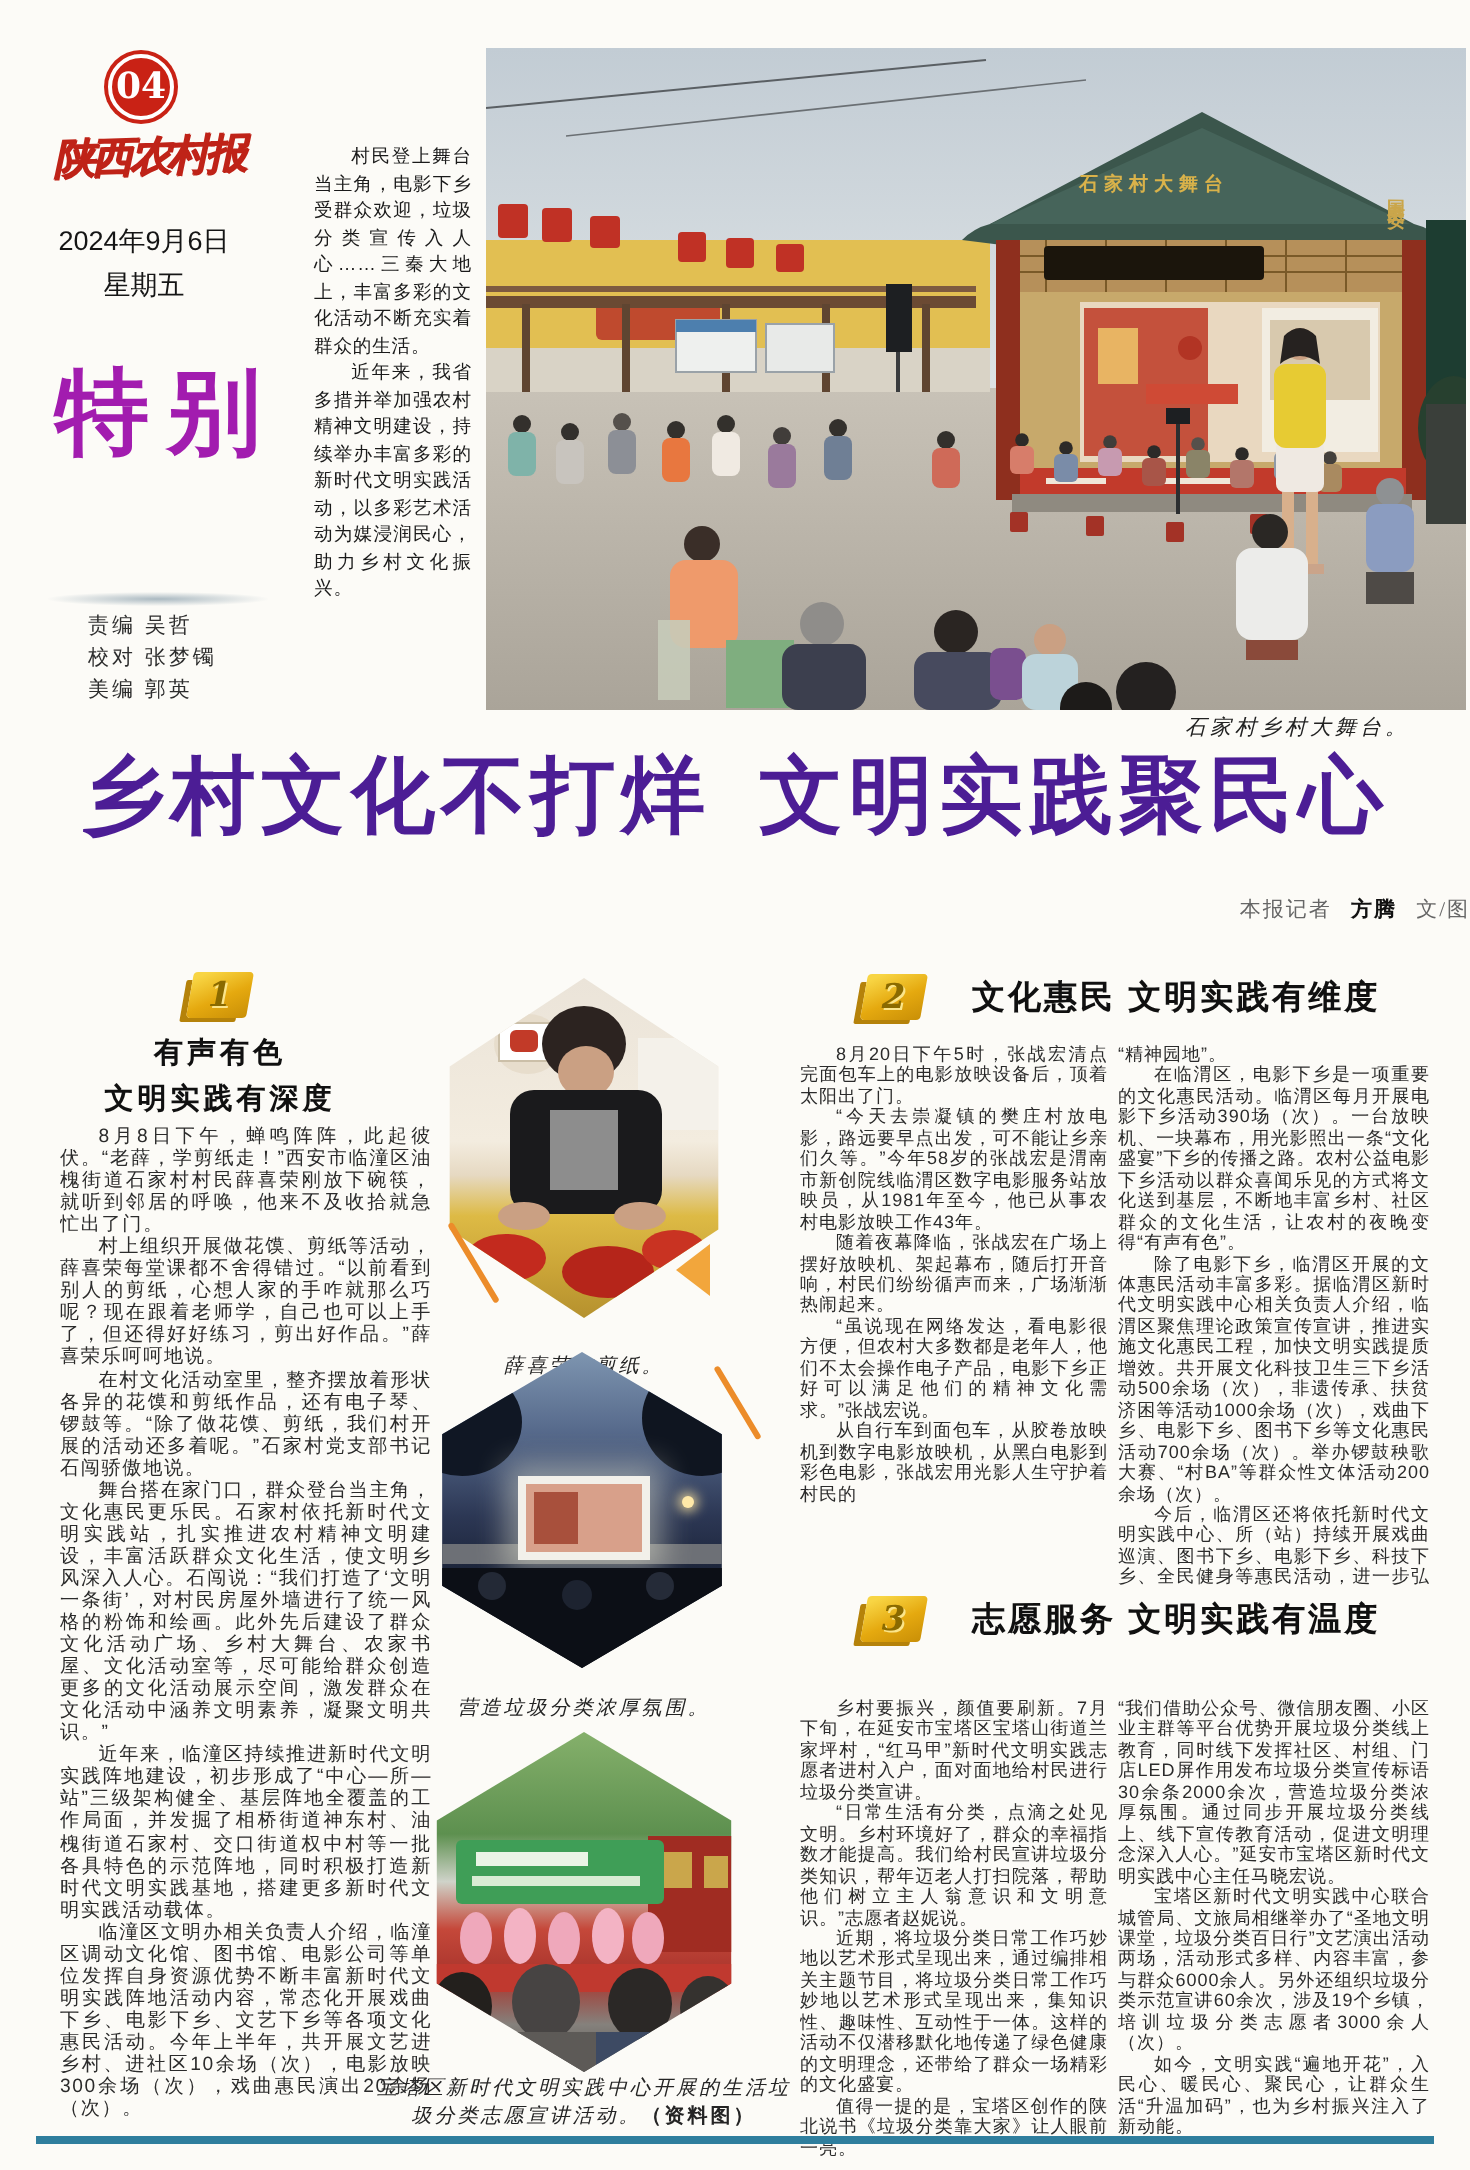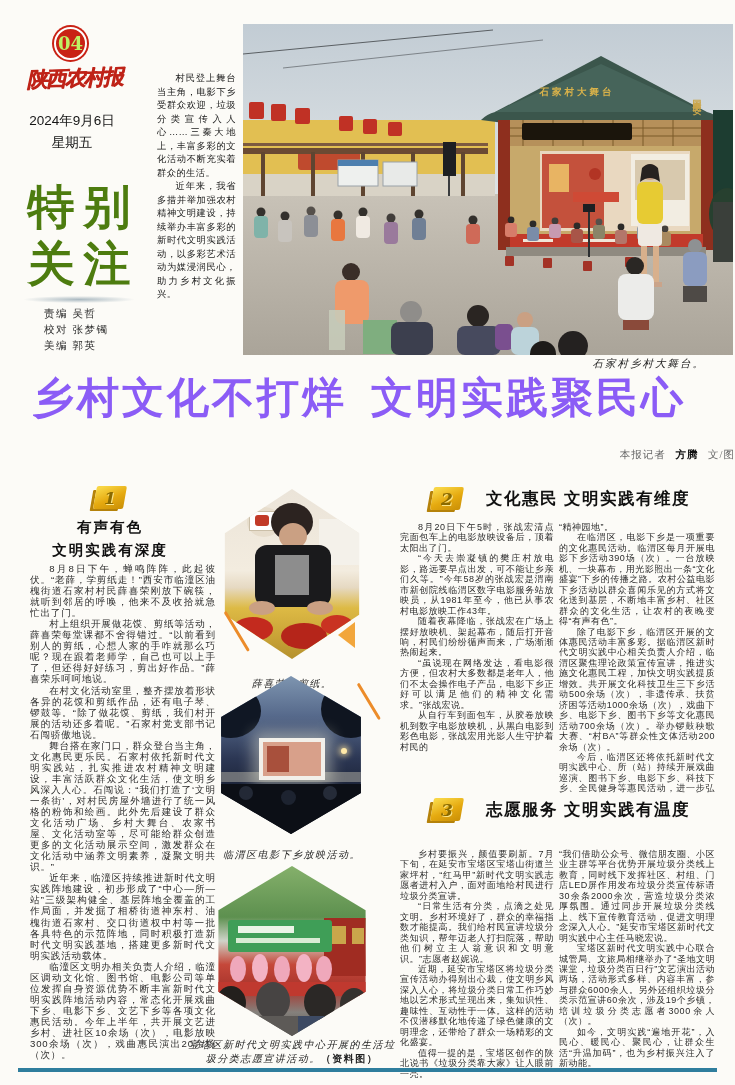--- a/index.html
+++ b/index.html
@@ -4,50 +4,50 @@
 <style>
   html,body{margin:0;padding:0;background:#e8e6e0;}
   #page{position:relative;width:735px;height:1085px;margin:0 auto;background:#fcfbf7;
         font-family:"Liberation Sans",sans-serif;overflow:hidden;}
   #page *{box-sizing:border-box;}
   .abs{position:absolute;}
 
   
   .page-badge{left:54px;top:27px;width:33px;height:33px;border-radius:50%;
     background:#c92215;border:2px solid #fff;box-shadow:0 0 0 2px #c92215;
-    color:#bef264;font-weight:bold;font-size:18px;display:flex;align-items:center;justify-content:center;
+    color:#ffffff;font-weight:bold;font-size:18px;display:flex;align-items:center;justify-content:center;
     font-family:"DejaVu Serif",serif;}
   .paper-name{left:20px;top:64px;width:108px;text-align:center;color:#bf2318;
     font-family:"DejaVu Serif",serif;font-style:italic;font-weight:bold;font-size:21px;
     letter-spacing:-2px;transform:rotate(-2deg);text-shadow:.5px .5px 0 #bf2318;}
   .date-block{left:20px;top:110px;width:104px;text-align:center;font-size:13.5px;
     line-height:22px;color:#151515;font-weight:500;}
-  .column-title{left:6px;top:178px;width:146px;text-align:center;color:#4d7c0f;
+  .column-title{left:6px;top:178px;width:146px;text-align:center;color:#a21caf;
     font-family:"DejaVu Serif",serif;font-weight:bold;font-size:47px;line-height:57px;
     letter-spacing:9px;text-indent:9px;}
   .column-shadow{left:24px;top:296px;width:110px;height:7px;
     background:radial-gradient(ellipse at center,rgba(90,120,140,.5),rgba(90,120,140,0) 72%);}
   .credits{left:44px;top:305px;font-size:10.5px;line-height:16px;color:#2d2d2d;letter-spacing:1.5px;}
   .credits p{margin:0;}
   .intro{left:157px;top:72px;width:79px;font-size:9.3px;line-height:13.5px;
     text-align:justify;color:#1a1a1a;letter-spacing:.4px;}
   .intro p{margin:0;text-indent:2em;}
 
   
   .main-photo{left:243px;top:24px;width:490px;height:331px;overflow:hidden;background:#cdd5da;}
   .stage-banner-text{left:524px;top:86px;width:106px;text-align:center;color:#d9b24a;
     font-size:9.5px;letter-spacing:3px;font-family:"DejaVu Serif",serif;font-weight:bold;}
   .pillar-text{left:690px;top:92px;color:#caa64b;font-size:9px;letter-spacing:2px;
     writing-mode:vertical-rl;font-family:"DejaVu Serif",serif;font-weight:bold;}
   .main-caption{left:405px;top:357px;width:300px;text-align:right;font-size:10.5px;
     color:#222;font-family:"DejaVu Serif",serif;font-style:italic;letter-spacing:2px;}
 
   
-  .headline{left:0;top:372px;width:735px;text-align:left;color:#8b5cf6;
-    font-weight:bold;font-size:42px;line-height:52px;letter-spacing:3px;white-space:nowrap;padding-left:32px;}
+  .headline{left:0;top:372px;width:735px;text-align:center;color:#4c1d95;
+    font-weight:bold;font-size:42px;line-height:52px;letter-spacing:3px;white-space:nowrap;}
   .headline .gap{display:inline-block;width:24px;}
   .byline{left:0;top:448px;width:735px;text-align:right;font-size:10.5px;color:#666;
     font-family:"Liberation Serif",serif;letter-spacing:1px;}
   .byline .reporter{color:#111;font-weight:bold;font-family:"Liberation Sans",sans-serif;margin:0 6px;}
 
   
   .badge{width:30px;height:23px;background:linear-gradient(155deg,#f8d544 10%,#e5a90f 55%,#c98f07);
     transform:skewX(-10deg);border-radius:2px;box-shadow:-4px 3px 0 -1px #b5820a;
     display:flex;align-items:center;justify-content:center;flex:none;}
   .badge span{transform:skewX(10deg);font-style:italic;font-weight:bold;font-size:17px;
@@ -101,21 +101,20 @@
   <div class="abs page-badge">
     <span>04</span>
   </div>
   <div class="abs paper-name">陕西农村报</div>
   <div class="abs date-block">
     <div>2024年9月6日</div>
     <div>星期五</div>
   </div>
   <div class="abs column-title">
     <div>特别</div>
-    <div>关注</div>
   </div>
   <div class="abs column-shadow"></div>
   <div class="abs credits">
       <p>责编 吴哲</p>
       <p>校对 张梦镯</p>
       <p>美编 郭英</p>
     </div>
 
   <div class="abs intro">
       <p>村民登上舞台当主角，电影下乡受群众欢迎，垃圾分类宣传入人心……三秦大地上，丰富多彩的文化活动不断充实着群众的生活。</p>
@@ -345,21 +344,21 @@
     <div class="pf" style="left:44px;top:62px;width:66px;height:42px;background:#f2f0ea;box-shadow:0 0 14px 6px rgba(240,240,220,.45);"></div>
     <div class="pf" style="left:48px;top:66px;width:58px;height:34px;background:#d8a08a;"></div>
     <div class="pf" style="left:52px;top:70px;width:22px;height:26px;background:#a8503c;"></div>
     <div class="pf" style="left:0;top:108px;width:152px;height:52px;background:#0c0f16;"></div>
     <div class="pf round" style="left:24px;top:110px;width:14px;height:14px;background:#232936;"></div>
     <div class="pf round" style="left:66px;top:114px;width:15px;height:15px;background:#1d2330;"></div>
     <div class="pf round" style="left:108px;top:110px;width:14px;height:14px;background:#252b38;"></div>
     <div class="pf round" style="left:126px;top:72px;width:6px;height:6px;background:#ffe9a8;box-shadow:0 0 6px 2px rgba(255,230,160,.8);"></div>
   </div>
   <div class="abs accent" style="left:348px;top:700px;width:42px;transform:rotate(59deg);"></div>
-  <div class="abs cap" style="left:202px;top:848px;width:180px;">临渭区电影下乡放映活动。</div>
+  <div class="abs cap" style="left:202px;top:848px;width:180px;">营造垃圾分类浓厚氛围。</div>
 
   <div class="abs hex ph3">
     <div class="pf" style="left:112px;top:52px;width:48px;height:58px;background:#a02c22;"></div>
     <div class="pf" style="left:120px;top:60px;width:14px;height:18px;background:#caa64b;"></div>
     <div class="pf" style="left:140px;top:62px;width:12px;height:16px;background:#caa64b;"></div>
     <div class="pf" style="left:16px;top:54px;width:104px;height:32px;background:#3f9e57;border-radius:3px;"></div>
     <div class="pf" style="left:26px;top:60px;width:56px;height:7px;background:#eaf4e6;"></div>
     <div class="pf" style="left:24px;top:72px;width:84px;height:5px;background:#d9ecd4;"></div>
     <div class="pf round" style="left:18px;top:90px;width:16px;height:26px;background:#efa8bb;"></div>
     <div class="pf round" style="left:40px;top:88px;width:16px;height:28px;background:#f3b3c4;"></div>
@@ -401,21 +400,21 @@
 
   <div class="abs sec-header sec3-header">
     <div class="badge">
         <span>3</span>
       </div>
     <div class="sec-title">志愿服务  文明实践有温度</div>
   </div>
   <div class="abs body-col col-a sec3-body">
       <p>乡村要振兴，颜值要刷新。7月下旬，在延安市宝塔区宝塔山街道兰家坪村，“红马甲”新时代文明实践志愿者进村入户，面对面地给村民进行垃圾分类宣讲。</p>
       <p>“日常生活有分类，点滴之处见文明。乡村环境好了，群众的幸福指数才能提高。我们给村民宣讲垃圾分类知识，帮年迈老人打扫院落，帮助他们树立主人翁意识和文明意识。”志愿者赵妮说。</p>
-      <p>近期，延安市宝塔区将垃圾分类宣传活动办得别出心裁，使文明乡风深入人心，将垃圾分类日常工作巧妙地以艺术形式呈现出来，集知识性、趣味性、互动性于一体。这样的活动不仅潜移默化地传递了绿色健康的文明理念，还带给了群众一场精彩的文化盛宴。</p>
+      <p>近期，将垃圾分类日常工作巧妙地以艺术形式呈现出来，通过编排相关主题节目，将垃圾分类日常工作巧妙地以艺术形式呈现出来，集知识性、趣味性、互动性于一体。这样的活动不仅潜移默化地传递了绿色健康的文明理念，还带给了群众一场精彩的文化盛宴。</p>
       <p>值得一提的是，宝塔区创作的陕北说书《垃圾分类靠大家》让人眼前一亮。</p>
       <p>“垃圾分类关系到广大群众的生活环境，培养垃圾分类好习惯，引领时尚生</p>
     </div>
   <div class="abs body-col col-b sec3-body cont">
       <p>“我们借助公众号、微信朋友圈、小区业主群等平台优势开展垃圾分类线上教育，同时线下发挥社区、村组、门店LED屏作用发布垃圾分类宣传标语30余条2000余次，营造垃圾分类浓厚氛围。通过同步开展垃圾分类线上、线下宣传教育活动，促进文明理念深入人心。”延安市宝塔区新时代文明实践中心主任马晓宏说。</p>
       <p>宝塔区新时代文明实践中心联合城管局、文旅局相继举办了“圣地文明课堂，垃圾分类百日行”文艺演出活动两场，活动形式多样、内容丰富，参与群众6000余人。另外还组织垃圾分类示范宣讲60余次，涉及19个乡镇，培训垃圾分类志愿者3000余人（次）。</p>
       <p>如今，文明实践“遍地开花”，入民心、暖民心、聚民心，让群众生活“升温加码”，也为乡村振兴注入了新动能。</p>
     </div>
 
   <div class="abs bottom-rule"></div>

